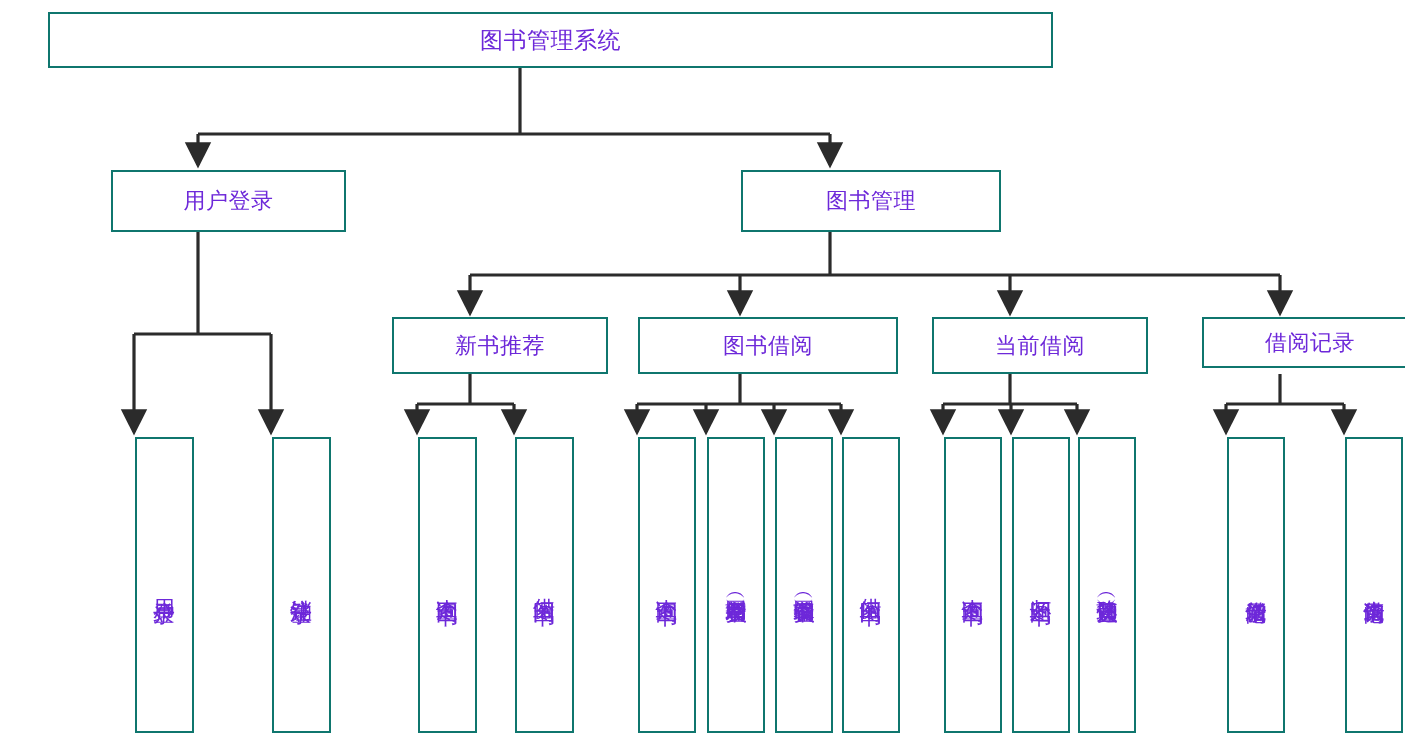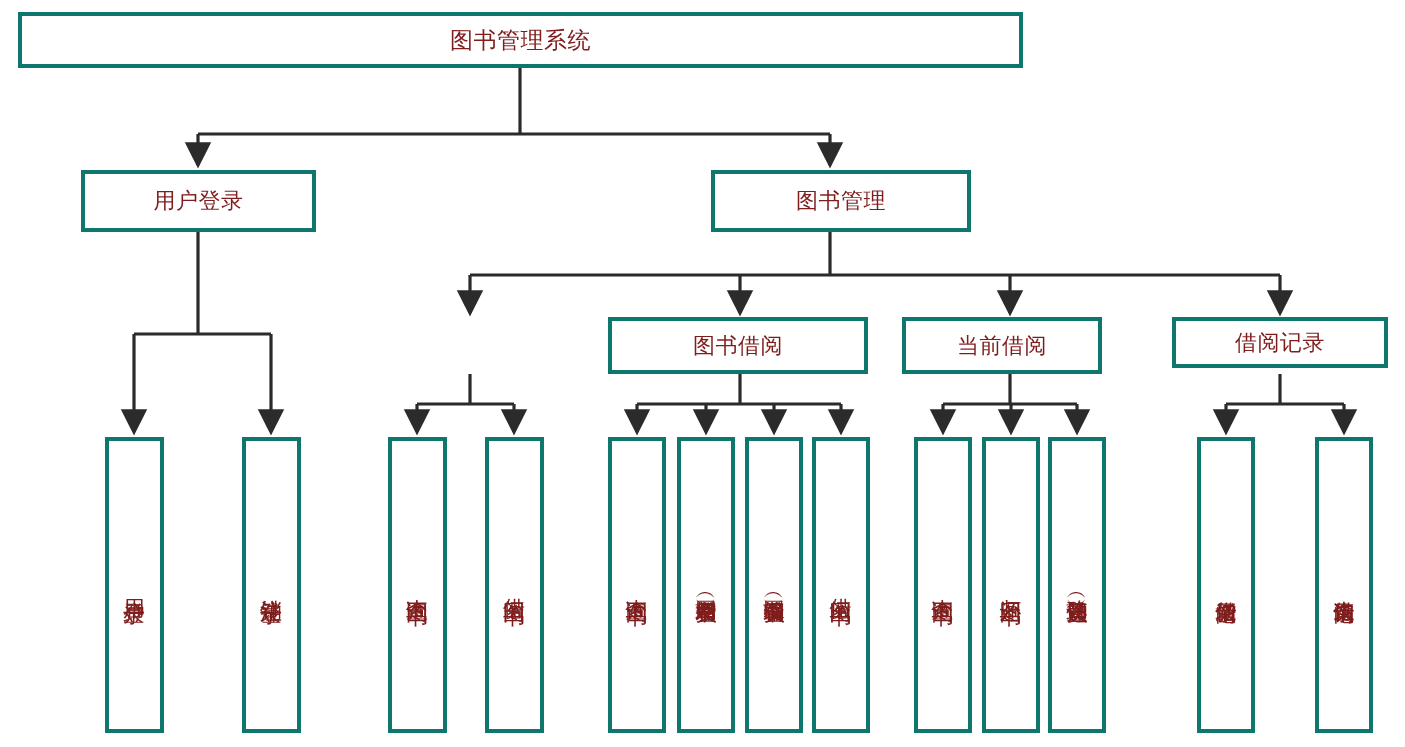--- a/index.html
+++ b/index.html
@@ -22,26 +22,27 @@
     position: absolute;
     left: 0;
     top: 0;
     width: 1405px;
     height: 747px;
     pointer-events: none;
   }
   .node {
     position: absolute;
     box-sizing: border-box;
-    border: 4px solid #0f766e;
+    border: 2px solid #0f766e;
     background: #ffffff;
     display: flex;
     align-items: center;
     justify-content: center;
-    color: #7f1d1d;
+    color: #6d28d9;
+    margin-left: 30px;
   }
   .node .node-label {
     display: block;
     text-align: center;
     line-height: 1.32;
     letter-spacing: 0.5px;
   }
   
   .node.horizontal .node-label {
     writing-mode: horizontal-tb;
@@ -137,26 +138,29 @@
   </div>
 
   <div class="node horizontal" style="left:81px; top:170px; width:235px; height:62px;">
     <span class="node-label">用户登录</span>
   </div>
 
   <div class="node horizontal" style="left:711px; top:170px; width:260px; height:62px;">
     <span class="node-label">图书管理</span>
   </div>
 
+  <div class="node horizontal" style="left:362px; top:317px; width:216px; height:57px;">
+    <span class="node-label">新书推荐</span>
+  </div>
 
   <div class="node horizontal" style="left:608px; top:317px; width:260px; height:57px;">
     <span class="node-label">图书借阅</span>
   </div>
 
-  <div class="node horizontal" style="left:902px; top:317px; width:200px; height:57px;">
+  <div class="node horizontal" style="left:902px; top:317px; width:216px; height:57px;">
     <span class="node-label">当前借阅</span>
   </div>
 
   <div class="node horizontal" style="left:1172px; top:317px; width:216px; height:51px;">
     <span class="node-label">借阅记录</span>
   </div>
 
   <div class="node vertical" style="left:105px; top:437px; width:59px; height:296px;">
     <span class="node-label">用户登录</span>
   </div>

